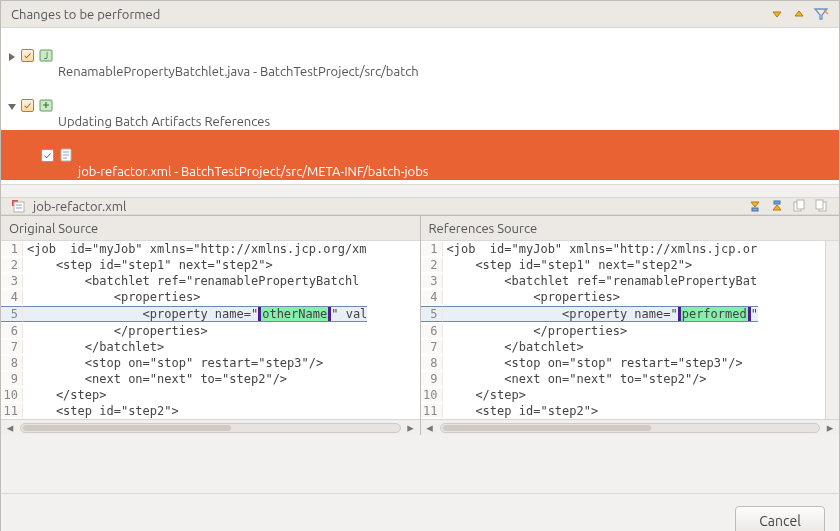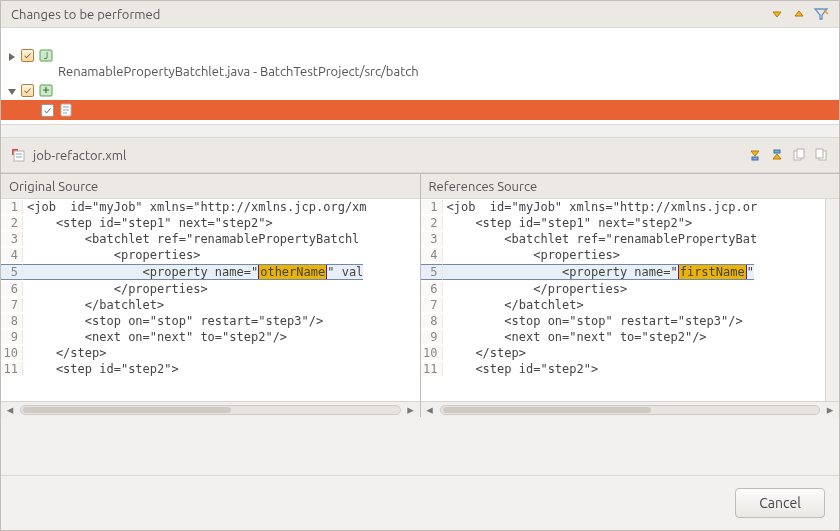--- a/index.html
+++ b/index.html
@@ -84,21 +84,21 @@
   .file-label { color: #555; margin-top: 32px; }
 
   
   .editor-tab-bar {
     display: flex;
     align-items: center;
     justify-content: space-between;
     background: #ece9e5;
     border-top: 1px solid #dcd8d3;
     border-bottom: 1px solid #dcd8d3;
-    padding: 9px 10px;
+    padding: 0 10px;
     margin-top: 12px;
   }
   .editor-tab-left { display: flex; align-items: center; gap: 6px; color: #555; }
   .editor-tab-icons { display: flex; gap: 6px; }
 
   
   .compare-area {
     display: flex;
     flex: 1;
     background: #fff;
@@ -147,22 +147,22 @@
     color: #444;
     overflow: hidden;
   }
   .code-line.hl .lntxt, .code-line.hl .gutter {
     background: #e9eff7;
     border-top: 1px solid #6f8aa8;
     border-bottom: 1px solid #6f8aa8;
   }
   .code-line.hl { height: 18px; }
   .key-hl {
-    background: #eab308;
-    border: 1px solid #4c1d95;
+    background: #86efac;
+    border: 3px solid #4c1d95;
     padding: 0 1px;
   }
   .hscroll {
     height: 16px;
     background: #f1efed;
     border-top: 1px solid #d8d4d0;
     display: flex;
     align-items: center;
     padding: 0 3px;
     gap: 4px;
@@ -273,31 +273,33 @@
               <path d="M1 2 L9 2 L5 8 Z" fill="#6f6a65"></path>
             </svg>
         </span>
         <span class="checkbox">✓</span>
         <span class="file-icon">
           <svg width="16" height="16" viewBox="0 0 16 16">
               <rect x="2" y="3" width="12" height="11" rx="1" fill="#cfe7cc" stroke="#5aa04f"></rect>
               <path d="M5 8 L11 8 M8 5 L8 11" stroke="#2f7a26" stroke-width="1.2"></path>
             </svg>
         </span>
+        <span class="file-label">Updating Batch Artifacts References</span>
       </div>
 
       <div class="tree-row indent2 selected-row">
         <span style="width:10px;"></span>
         <span class="checkbox white">✓</span>
         <span class="file-icon">
           <svg width="16" height="16" viewBox="0 0 16 16">
               <rect x="3" y="2" width="10" height="12" rx="1" fill="#ffffff" stroke="#b7b2ac"></rect>
               <path d="M5 5 h6 M5 8 h6 M5 11 h4" stroke="#8aa3c7" stroke-width="1"></path>
             </svg>
         </span>
+        <span class="file-label">job-refactor.xml - BatchTestProject/src/META-INF/batch-jobs</span>
       </div>
     </div>
   </div>
 
   <div class="editor-tab-bar">
     <span class="editor-tab-left">
       <span class="file-icon">
         <svg width="16" height="16" viewBox="0 0 16 16">
             <rect x="1" y="2" width="6" height="6" fill="#d25252"></rect>
             <rect x="3" y="4" width="10" height="10" fill="#fff" stroke="#b7b2ac"></rect>
@@ -366,21 +368,21 @@
 
     <div class="pane">
       <div class="pane-header">References Source</div>
       <div class="code-row">
         <div class="code-body">
           <div class="code-lines">
             <div class="code-line"><span class="gutter">1</span><span class="lntxt">&lt;job  id="myJob" xmlns="http://xmlns.jcp.or</span></div>
             <div class="code-line"><span class="gutter">2</span><span class="lntxt">    &lt;step id="step1" next="step2"&gt;</span></div>
             <div class="code-line"><span class="gutter">3</span><span class="lntxt">        &lt;batchlet ref="renamablePropertyBat</span></div>
             <div class="code-line"><span class="gutter">4</span><span class="lntxt">            &lt;properties&gt;</span></div>
-            <div class="code-line hl"><span class="gutter">5</span><span class="lntxt"><span>                &lt;property name="</span><span class="key-hl">firstName</span><span>"</span></span></div>
+            <div class="code-line hl"><span class="gutter">5</span><span class="lntxt"><span>                &lt;property name="</span><span class="key-hl">performed</span><span>"</span></span></div>
             <div class="code-line"><span class="gutter">6</span><span class="lntxt">            &lt;/properties&gt;</span></div>
             <div class="code-line"><span class="gutter">7</span><span class="lntxt">        &lt;/batchlet&gt;</span></div>
             <div class="code-line"><span class="gutter">8</span><span class="lntxt">        &lt;stop on="stop" restart="step3"/&gt;</span></div>
             <div class="code-line"><span class="gutter">9</span><span class="lntxt">        &lt;next on="next" to="step2"/&gt;</span></div>
             <div class="code-line"><span class="gutter">10</span><span class="lntxt">    &lt;/step&gt;</span></div>
             <div class="code-line"><span class="gutter">11</span><span class="lntxt">    &lt;step id="step2"&gt;</span></div>
           </div>
         </div>
         <div class="vscroll-placeholder"></div>
       </div>

